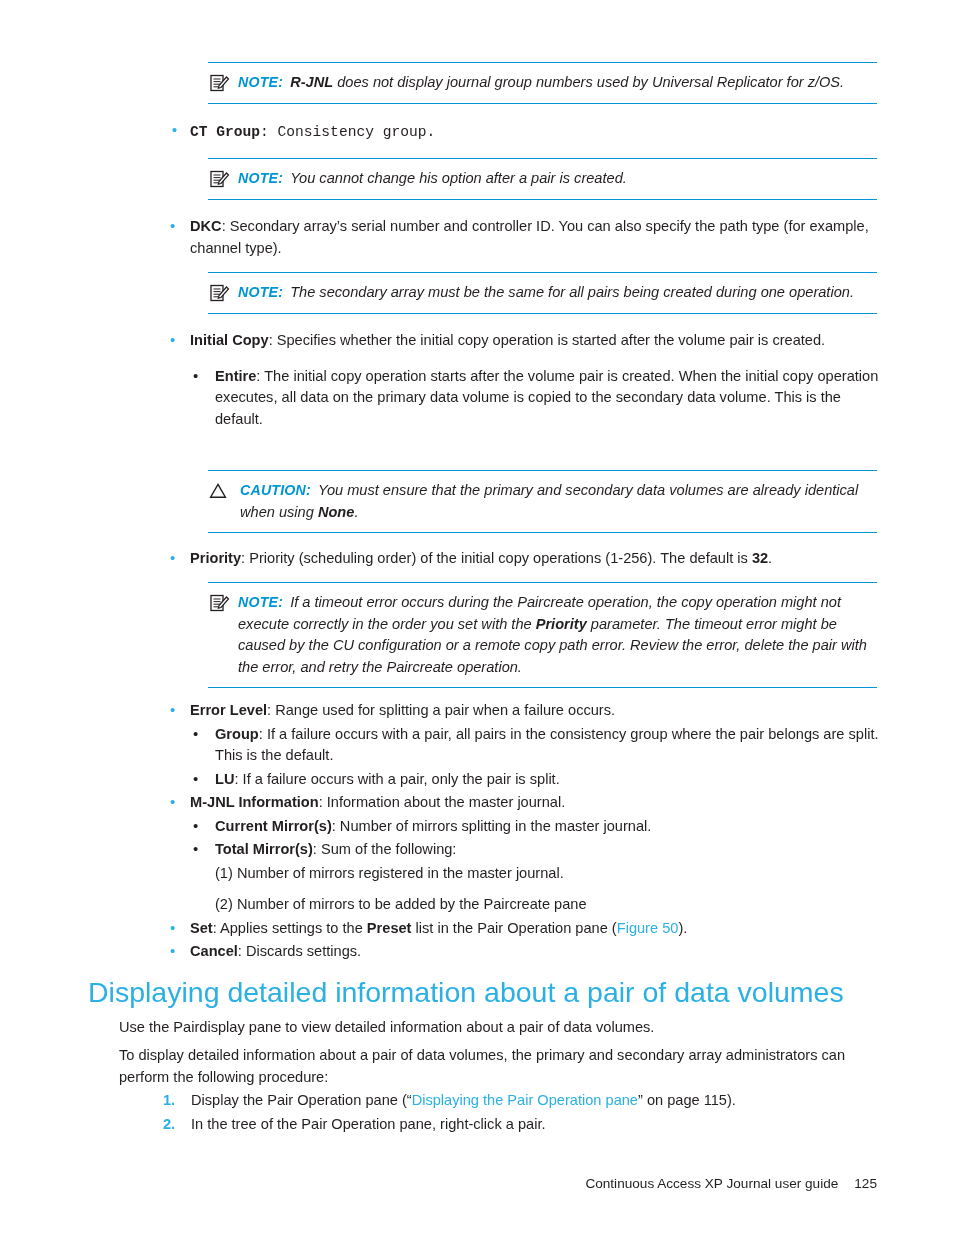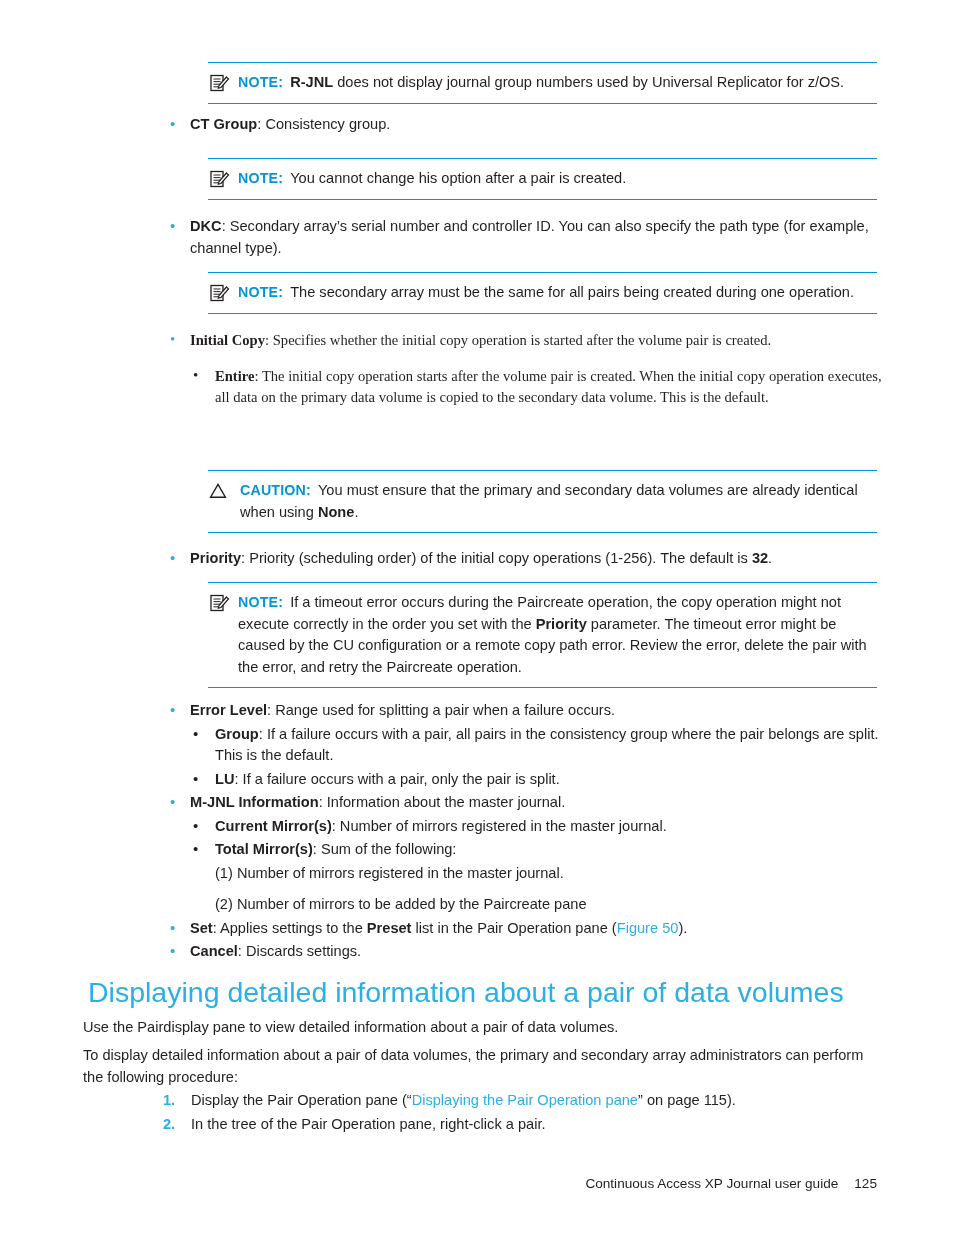--- a/index.html
+++ b/index.html
@@ -38,20 +38,21 @@
     margin-left: 208px;
     margin-right: 77px;
     border-top: 1.3px solid #0096d6;
     border-bottom: 1.3px solid #0096d6;
     padding: 9px 0 9px 0;
     box-sizing: border-box;
   }
   .admon-inner {
     position: relative;
     padding-left: 30px;
+    font-style: italic;
   }
   .admon-icon {
     position: absolute;
     left: 0px;
     top: 1px;
     width: 22px;
     height: 20px;
   }
   .admon-label {
     color: #0096d6;
@@ -131,21 +132,21 @@
     color: #2ab0e4;
     font-weight: normal;
     font-size: 28.5px;
     line-height: 34px;
     margin: 0;
     padding: 0;
     letter-spacing: 0px;
   }
 
   .para {
-    margin-left: 83px;
+    margin-left: 119px;
     margin-right: 80px;
     font-size: 14.6px;
     line-height: 22px;
   }
 
   
   .footer {
     position: absolute;
     left: 0;
     right: 0;
@@ -173,21 +174,21 @@
             <line x1="5.5" y1="11.2" x2="12.5" y2="11.2" stroke="#231f20" stroke-width="1"></line>
             <line x1="5.5" y1="13.8" x2="10.5" y2="13.8" stroke="#231f20" stroke-width="1"></line>
             <path d="M11 12.5 L18.5 4 L20.5 6 L13 14.5 L10.3 15.2 Z" fill="#ffffff" stroke="#231f20" stroke-width="1.2"></path>
           </svg>
         </span>
         <span class="admon-label">NOTE:</span><span class="admon-body"><b>R-JNL</b><span> does not display journal group numbers used by Universal Replicator for z/OS.</span></span>
       </div>
     </div>
   </div>
 
-  <div style="position:absolute; top:114px; left:0; right:0;">
+  <div style="position:absolute; top:122px; left:0; right:0;font-family:Liberation Mono, monospace;">
     <div class="lvl1 body-text"><b>CT Group</b><span>: Consistency group.</span></div>
   </div>
 
   <div style="position:absolute; top:158px; left:0; right:0;">
     <div class="admon">
       <div class="admon-inner">
         <span class="admon-icon">
           <svg width="22" height="20" viewBox="0 0 22 20">
             <rect x="3" y="2.5" width="12" height="15" fill="#ffffff" stroke="#231f20" stroke-width="1.3"></rect>
             <line x1="5.5" y1="6" x2="12.5" y2="6" stroke="#231f20" stroke-width="1"></line>
@@ -217,21 +218,21 @@
             <line x1="5.5" y1="11.2" x2="12.5" y2="11.2" stroke="#231f20" stroke-width="1"></line>
             <line x1="5.5" y1="13.8" x2="10.5" y2="13.8" stroke="#231f20" stroke-width="1"></line>
             <path d="M11 12.5 L18.5 4 L20.5 6 L13 14.5 L10.3 15.2 Z" fill="#ffffff" stroke="#231f20" stroke-width="1.2"></path>
           </svg>
         </span>
         <span class="admon-label">NOTE:</span><span class="admon-body">The secondary array must be the same for all pairs being created during one operation.</span>
       </div>
     </div>
   </div>
 
-  <div style="position:absolute; top:330px; left:0; right:0;font-family:Liberation Serif, serif;">
+  <div style="position:absolute; top:330px; left:0; right:0;">
     <div class="lvl1 body-text"><b>Initial Copy</b><span>: Specifies whether the initial copy operation is started after the volume pair is created.</span></div>
     <div class="lvl2 body-text" style="margin-top:14px;"><b>Entire</b><span>: The initial copy operation starts after the volume pair is created. When the initial copy operation executes, all data on the primary data volume is copied to the secondary data volume. This is the default.</span></div>
   </div>
 
   <div style="position:absolute; top:470px; left:0; right:0;">
     <div class="admon">
       <div class="admon-inner" style="padding-left:32px;">
         <span class="admon-icon">
           <svg width="22" height="20" viewBox="0 0 22 20">
             <path d="M10 3.4 L17.4 16.2 L2.6 16.2 Z" fill="none" stroke="#231f20" stroke-width="1.4"></path>
@@ -262,21 +263,21 @@
         <span class="admon-label">NOTE:</span><span class="admon-body"><span>If a timeout error occurs during the Paircreate operation, the copy operation might not execute correctly in the order you set with the </span><b>Priority</b><span> parameter. The timeout error might be caused by the CU configuration or a remote copy path error. Review the error, delete the pair with the error, and retry the Paircreate operation.</span></span>
       </div>
     </div>
   </div>
 
   <div style="position:absolute; top:700px; left:0; right:0;">
     <div class="lvl1 body-text"><b>Error Level</b><span>: Range used for splitting a pair when a failure occurs.</span></div>
     <div class="lvl2 body-text" style="margin-top:2px;"><b>Group</b><span>: If a failure occurs with a pair, all pairs in the consistency group where the pair belongs are split. This is the default.</span></div>
     <div class="lvl2 body-text" style="margin-top:2px;"><b>LU</b><span>: If a failure occurs with a pair, only the pair is split.</span></div>
     <div class="lvl1 body-text" style="margin-top:2px;"><b>M-JNL Information</b><span>: Information about the master journal.</span></div>
-    <div class="lvl2 body-text" style="margin-top:2px;"><b>Current Mirror(s)</b><span>: Number of mirrors registered in the master journal.</span></div>
+    <div class="lvl2 body-text" style="margin-top:2px;"><b>Current Mirror(s)</b><span>: Number of mirrors splitting in the master journal.</span></div>
     <div class="lvl2 body-text" style="margin-top:2px;"><b>Total Mirror(s)</b><span>: Sum of the following:</span></div>
     <div class="sub-plain body-text" style="margin-top:2px;">(1) Number of mirrors registered in the master journal.</div>
     <div class="sub-plain body-text" style="margin-top:10px;">(2) Number of mirrors to be added by the Paircreate pane</div>
     <div class="lvl1 body-text" style="margin-top:2px;"><b>Set</b><span>: Applies settings to the </span><b>Preset</b><span> list in the Pair Operation pane (</span><a class="link" href="#" style="text-decoration:none;">Figure 50</a><span>).</span></div>
     <div class="lvl1 body-text" style="margin-top:2px;"><b>Cancel</b><span>: Discards settings.</span></div>
   </div>
 
   <div style="position:absolute; top:975px; left:88px; right:70px;">
     <h1 class="section-title">Displaying detailed information about a pair of data volumes</h1>
   </div>

